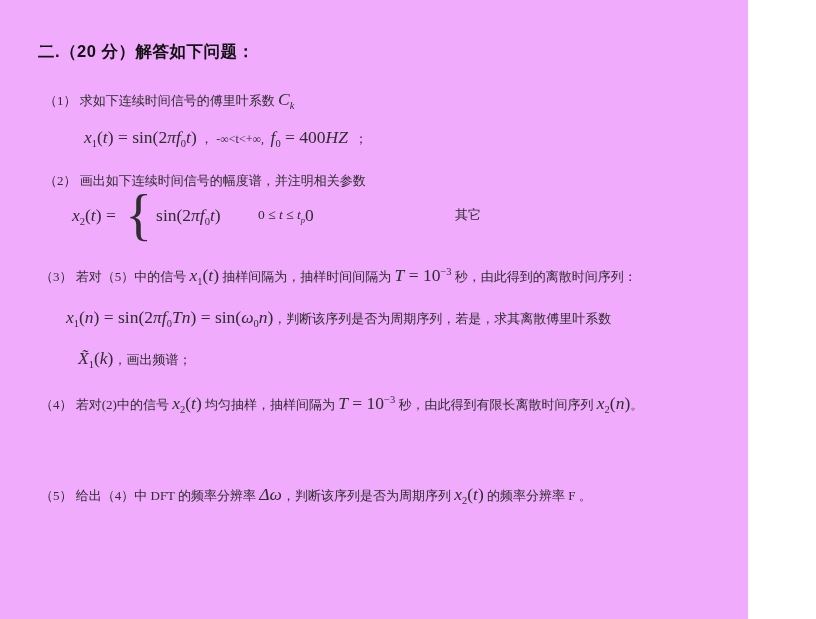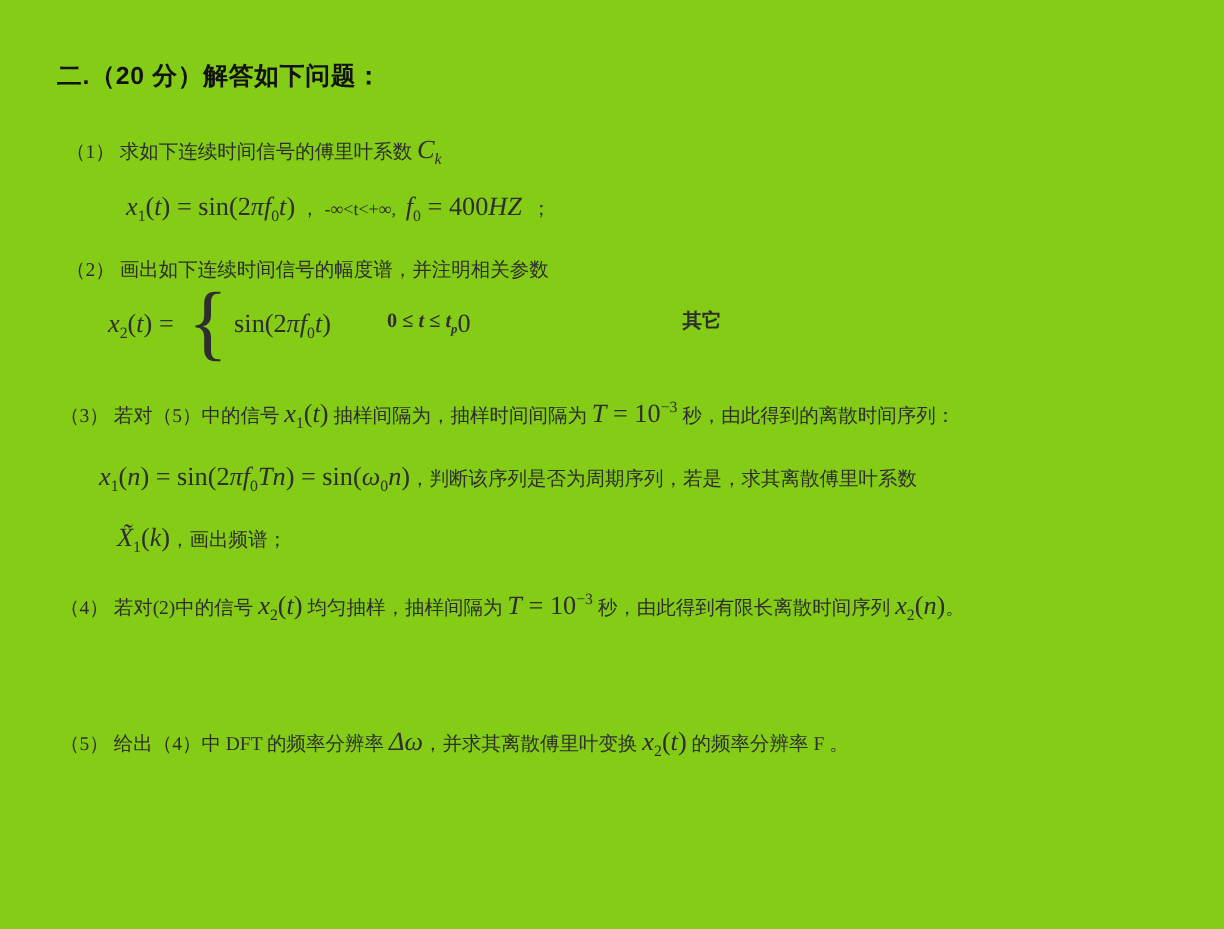--- a/index.html
+++ b/index.html
@@ -1,17 +1,17 @@
 <!DOCTYPE html>
 <html><head>
 <meta charset="utf-8">
 <style>
   html,body{margin:0;padding:0;background:#ffffff;}
   .page{
-    position:relative;width:816px;height:619px;background:#84cc16;overflow:hidden;
+    position:relative;width:748px;height:619px;background:#f0abfc;overflow:hidden;
     font-family:"Liberation Serif","DejaVu Serif",serif;color:#2e2e2e;
   }
   .line{position:absolute;white-space:pre;font-size:15.5px;line-height:1.35;}
   .heading{
     font-weight:bold;font-size:16.5px;color:#121212;letter-spacing:0.5px;
     font-family:"Liberation Sans","DejaVu Sans",sans-serif;
   }
   .rs-r{font-size:13px;}
   .rs-m{font-size:17.5px;font-style:italic;font-family:"Liberation Serif","DejaVu Serif",serif;}
   .rs-u{font-size:17.5px;font-family:"Liberation Serif","DejaVu Serif",serif;}
@@ -21,21 +21,21 @@
   sub.rs-sbm{font-size:10.5px;font-style:italic;}
   sup.rs-sp{font-size:10.5px;}
   .cases{display:flex;align-items:center;}
   .brace{
     font-size:56px;font-weight:300;line-height:0.85;margin:0 4px 0 5px;
     font-family:"Liberation Serif","DejaVu Serif",serif;
   }
   .rows{display:inline-flex;flex-direction:row;row-gap:1px;}
   .crow{display:flex;}
   .expr{display:inline-block;width:102px;white-space:pre;}
-  .cond{white-space:pre;font-weight:bold;}
+  .cond{white-space:pre;}
   .cond .rs-m,.cond .rs-u{font-size:13.5px;}
   .cond .rs-r{font-size:13px;margin-left:48px;}
   .cond sub.rs-sbm,.cond sub.rs-sb{font-size:8.5px;}
   .tail{padding-top:26px;white-space:pre;}
 </style>
 </head>
 <body>
 
 <div class="page">
 
@@ -64,15 +64,15 @@
 
   <div class="line" style="left:40px;top:264px;"><span class="rs-r">（3） 若对（5）中的信号 </span><span class="rs-m">x</span><sub class="rs-sb">1</sub><span class="rs-u">(</span><span class="rs-m">t</span><span class="rs-u">)</span><span class="rs-r"> 抽样间隔为，抽样时间间隔为 </span><span class="rs-m">T</span><span class="rs-u"> = 10</span><sup class="rs-sp">−3</sup><span class="rs-r"> 秒，由此得到的离散时间序列：</span></div>
 
   <div class="line" style="left:66px;top:306px;"><span class="rs-m">x</span><sub class="rs-sb">1</sub><span class="rs-u">(</span><span class="rs-m">n</span><span class="rs-u">) = sin(2</span><span class="rs-m">πf</span><sub class="rs-sb">0</sub><span class="rs-m">Tn</span><span class="rs-u">) = sin(</span><span class="rs-m">ω</span><sub class="rs-sb">0</sub><span class="rs-m">n</span><span class="rs-u">)</span><span class="rs-r">，判断该序列是否为周期序列，若是，求其离散傅里叶系数</span></div>
 
   <div class="line" style="left:78px;top:347px;"><span class="rs-m">X̃</span><sub class="rs-sb">1</sub><span class="rs-u">(</span><span class="rs-m">k</span><span class="rs-u">)</span><span class="rs-r">，画出频谱；</span></div>
 
   <div class="line" style="left:40px;top:392px;"><span class="rs-r">（4） 若对(2)中的信号 </span><span class="rs-m">x</span><sub class="rs-sb">2</sub><span class="rs-u">(</span><span class="rs-m">t</span><span class="rs-u">)</span><span class="rs-r"> 均匀抽样，抽样间隔为 </span><span class="rs-m">T</span><span class="rs-u"> = 10</span><sup class="rs-sp">−3</sup><span class="rs-r"> 秒，由此得到有限长离散时间序列 </span><span class="rs-m">x</span><sub class="rs-sb">2</sub><span class="rs-u">(</span><span class="rs-m">n</span><span class="rs-u">)</span><span class="rs-r">。</span></div>
 
 
-  <div class="line" style="left:40px;top:483px;"><span class="rs-r">（5） 给出（4）中 DFT 的频率分辨率 </span><span class="rs-m">Δω</span><span class="rs-r">，并求其离散傅里叶变换 </span><span class="rs-m">x</span><sub class="rs-sb">2</sub><span class="rs-u">(</span><span class="rs-m">t</span><span class="rs-u">)</span><span class="rs-r"> 的频率分辨率 F 。</span></div>
+  <div class="line" style="left:40px;top:483px;"><span class="rs-r">（5） 给出（4）中 DFT 的频率分辨率 </span><span class="rs-m">Δω</span><span class="rs-r">，判断该序列是否为周期序列 </span><span class="rs-m">x</span><sub class="rs-sb">2</sub><span class="rs-u">(</span><span class="rs-m">t</span><span class="rs-u">)</span><span class="rs-r"> 的频率分辨率 F 。</span></div>
 
 </div>
 
 </body></html>

